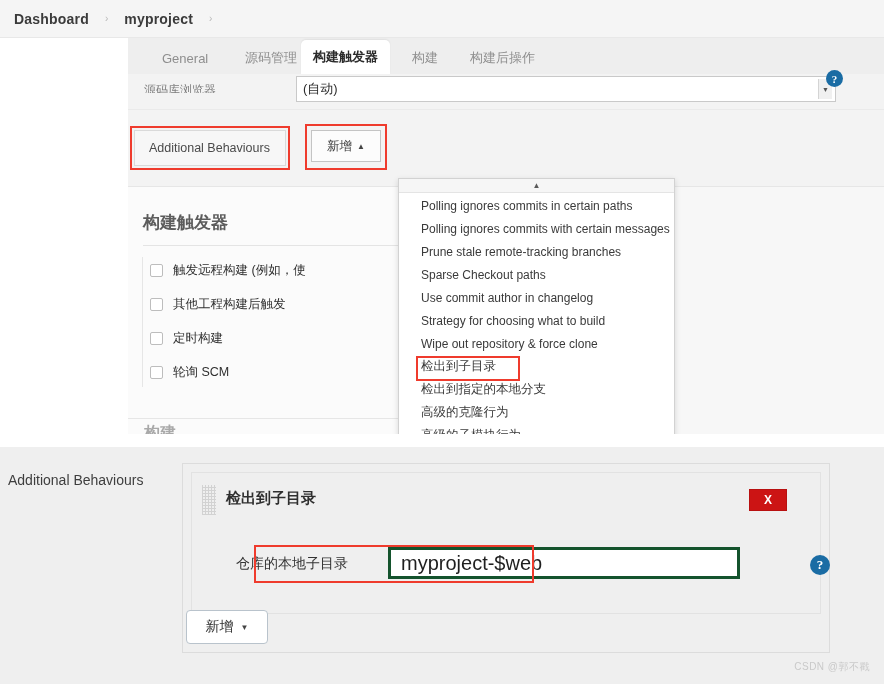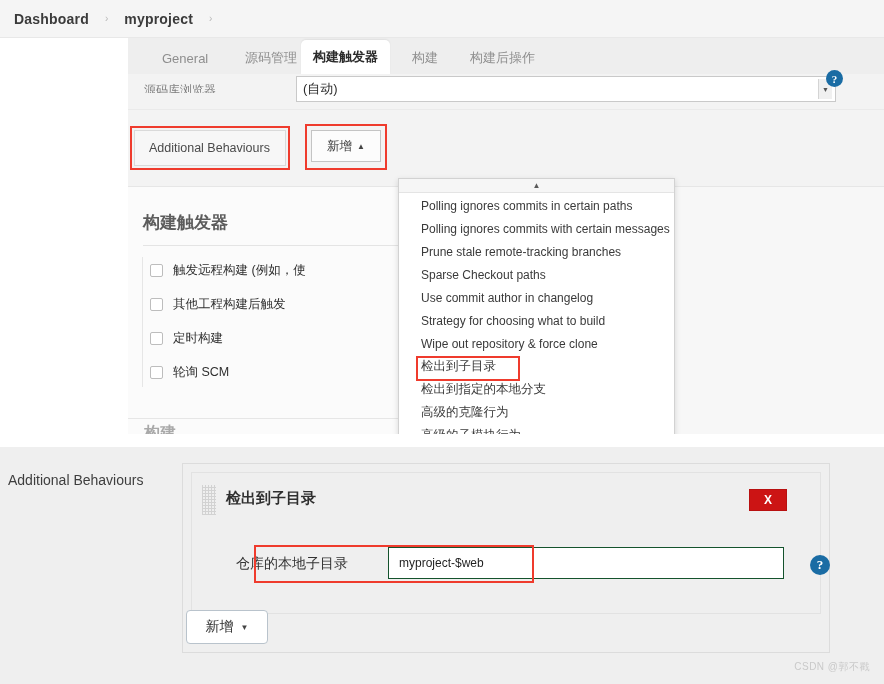--- a/index.html
+++ b/index.html
@@ -207,23 +207,23 @@
     opacity:.9;
   }
   .bs-title {
     position:absolute; left:34px; top:16px; font-size:15px;
     font-weight:bold; color:#2f2f2f;
   }
   .bs-field-label {
     position:absolute; left:44px; top:82px; font-size:14px; color:#333;
   }
   .bs-input {
-    position:absolute; left:196px; top:74px; width:396px; height:32px;
-    background:#ffffff; border:1px solid #14532d;
-    font-size:12px; color:#1f1f1f;
+    position:absolute; left:196px; top:74px; width:352px; height:32px;
+    background:#ffffff; border:3px solid #14532d;
+    font-size:20px; color:#1f1f1f;
     display:flex; align-items:center; padding-left:10px;
   }
   .bs-input-hl {
     position:absolute; left:62px; top:72px; width:280px; height:38px;
     border:2px solid #ef3b2d;
   }
   .bs-help {
     position:absolute; left:618px; top:82px; width:20px; height:20px;
     border-radius:50%; background:#1a6ca4; color:#fff;
     font-size:13px; font-weight:bold;

